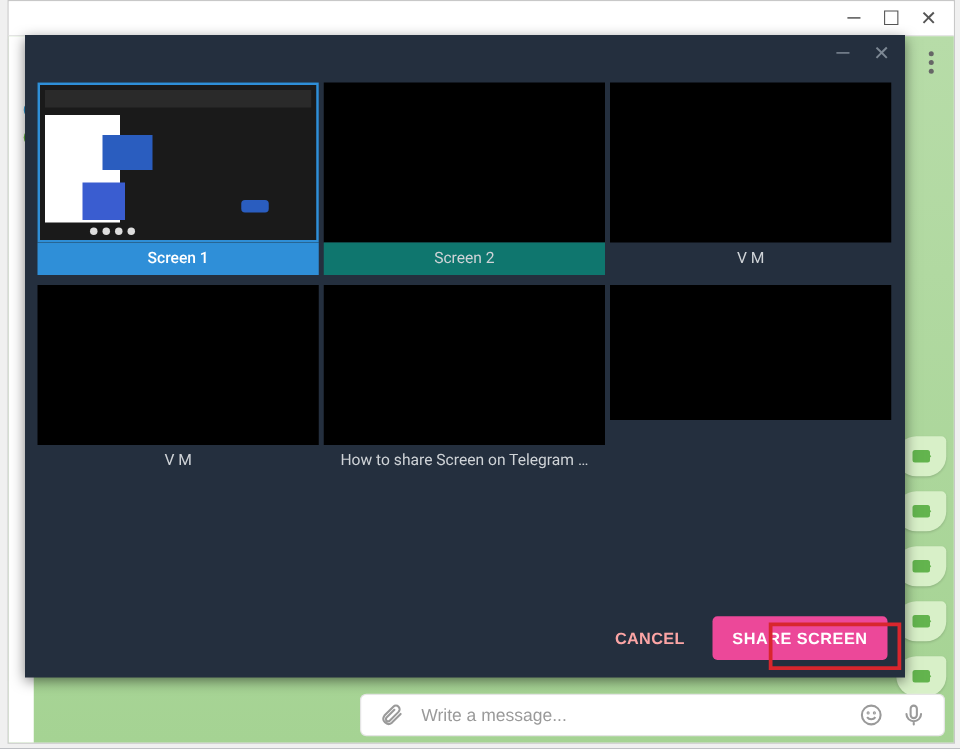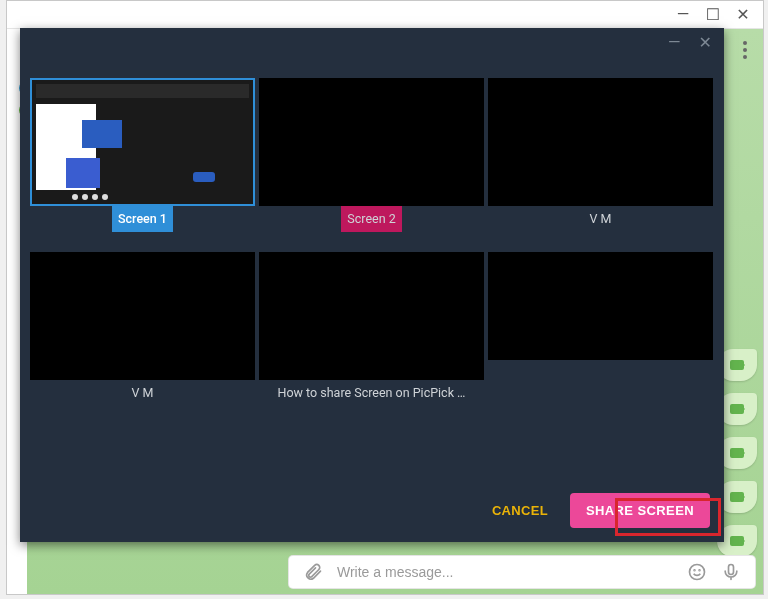--- a/index.html
+++ b/index.html
@@ -85,34 +85,34 @@
     gap:18px; padding-right:12px;
   }
   .modal-bar .mctl { color:#7d8894; display:flex; }
 
   .grid {
     padding: 6px 8px 0 8px;
     display:flex; flex-wrap:wrap;
   }
   .tile {
     width: 225px;
-    margin: 16px 2px 4px 2px;
-    display:flex; flex-direction:column;align-items:center;
+    margin: 4px 2px 4px 2px;
+    display:flex; flex-direction:column;
   }
   .thumb {
     width:100%; height:128px;
     background:#000;
     border:2px solid transparent;
   }
   .thumb.small { height:108px; }
   .cap {
     height:26px; line-height:26px;
     font-size:12.5px; text-align:center;
     color:#cfd3d7;
-    background:#be185d;
+    background:#0f766e;
     white-space:nowrap; overflow:hidden; text-overflow:ellipsis;
     padding:0 6px;
   }
   .tile.selected .thumb { border-color:#2f8fd8; }
   .tile.selected .cap   { background:#2f8fd8; color:#fff; font-weight:500; }
   .cap.bare { background:transparent; }
 
   
   .thumb.preview { background:#1a1a1a; position:relative; overflow:hidden; }
   .prev-top { position:absolute; left:4px; right:4px; top:4px; height:14px; background:#2a2a2a;}
@@ -122,21 +122,21 @@
   .prev-btn  { position:absolute; right:38px; bottom:22px; width:22px; height:10px; background:#2a5dbf; border-radius:3px;}
   .prev-tools{ position:absolute; left:40px; bottom:4px; display:flex; gap:4px;}
   .prev-tools span{ width:6px; height:6px; border-radius:50%; background:#ddd;}
 
   
   .actions {
     position:absolute; right:14px; bottom:14px;
     display:flex; align-items:center; gap:18px;
   }
   .btn-cancel {
-    color:#eab308; font-size:13px; font-weight:600; letter-spacing:.3px;
+    color:#fca5a5; font-size:13px; font-weight:600; letter-spacing:.3px;
     background:transparent; border:none; cursor:pointer;
     padding:8px 4px;
   }
   .btn-share {
     background:#ec4899; color:#fff;
     font-size:13px; font-weight:600; letter-spacing:.4px;
     border:none; border-radius:4px;
     padding:10px 16px; cursor:pointer;
   }
   .share-highlight {
@@ -249,21 +249,21 @@
       <div class="cap bare">V M</div>
     </div>
 
     <div class="tile">
       <div class="thumb"></div>
       <div class="cap bare">V M</div>
     </div>
 
     <div class="tile">
       <div class="thumb"></div>
-      <div class="cap bare">How to share Screen on PicPick …</div>
+      <div class="cap bare">How to share Screen on Telegram …</div>
     </div>
 
     <div class="tile">
       <div class="thumb small"></div>
       <div class="cap bare"></div>
     </div>
   </div>
 
   <div class="actions">
     <button class="btn-cancel">CANCEL</button>

